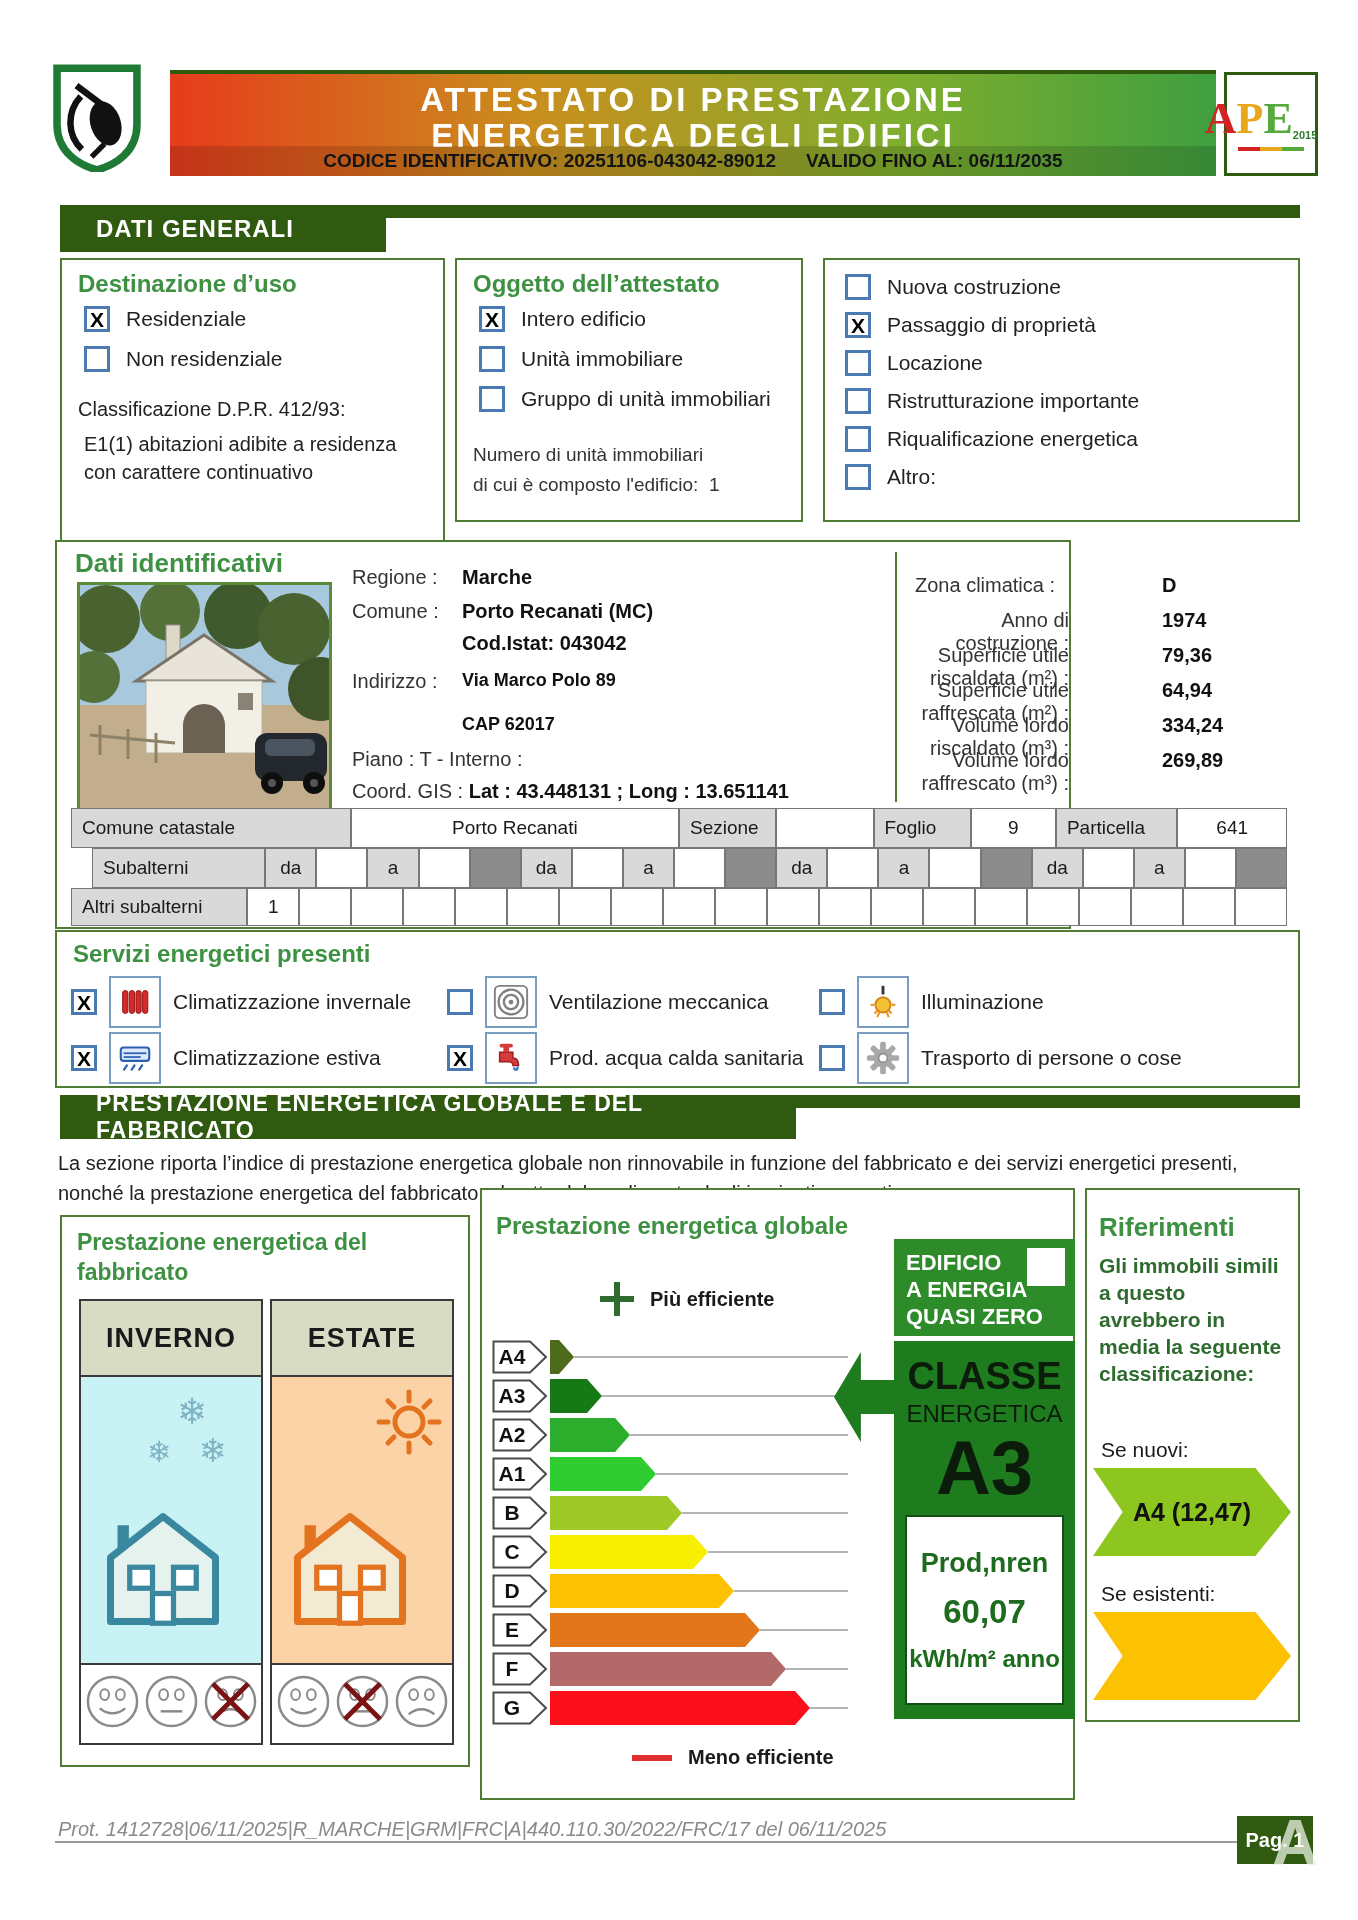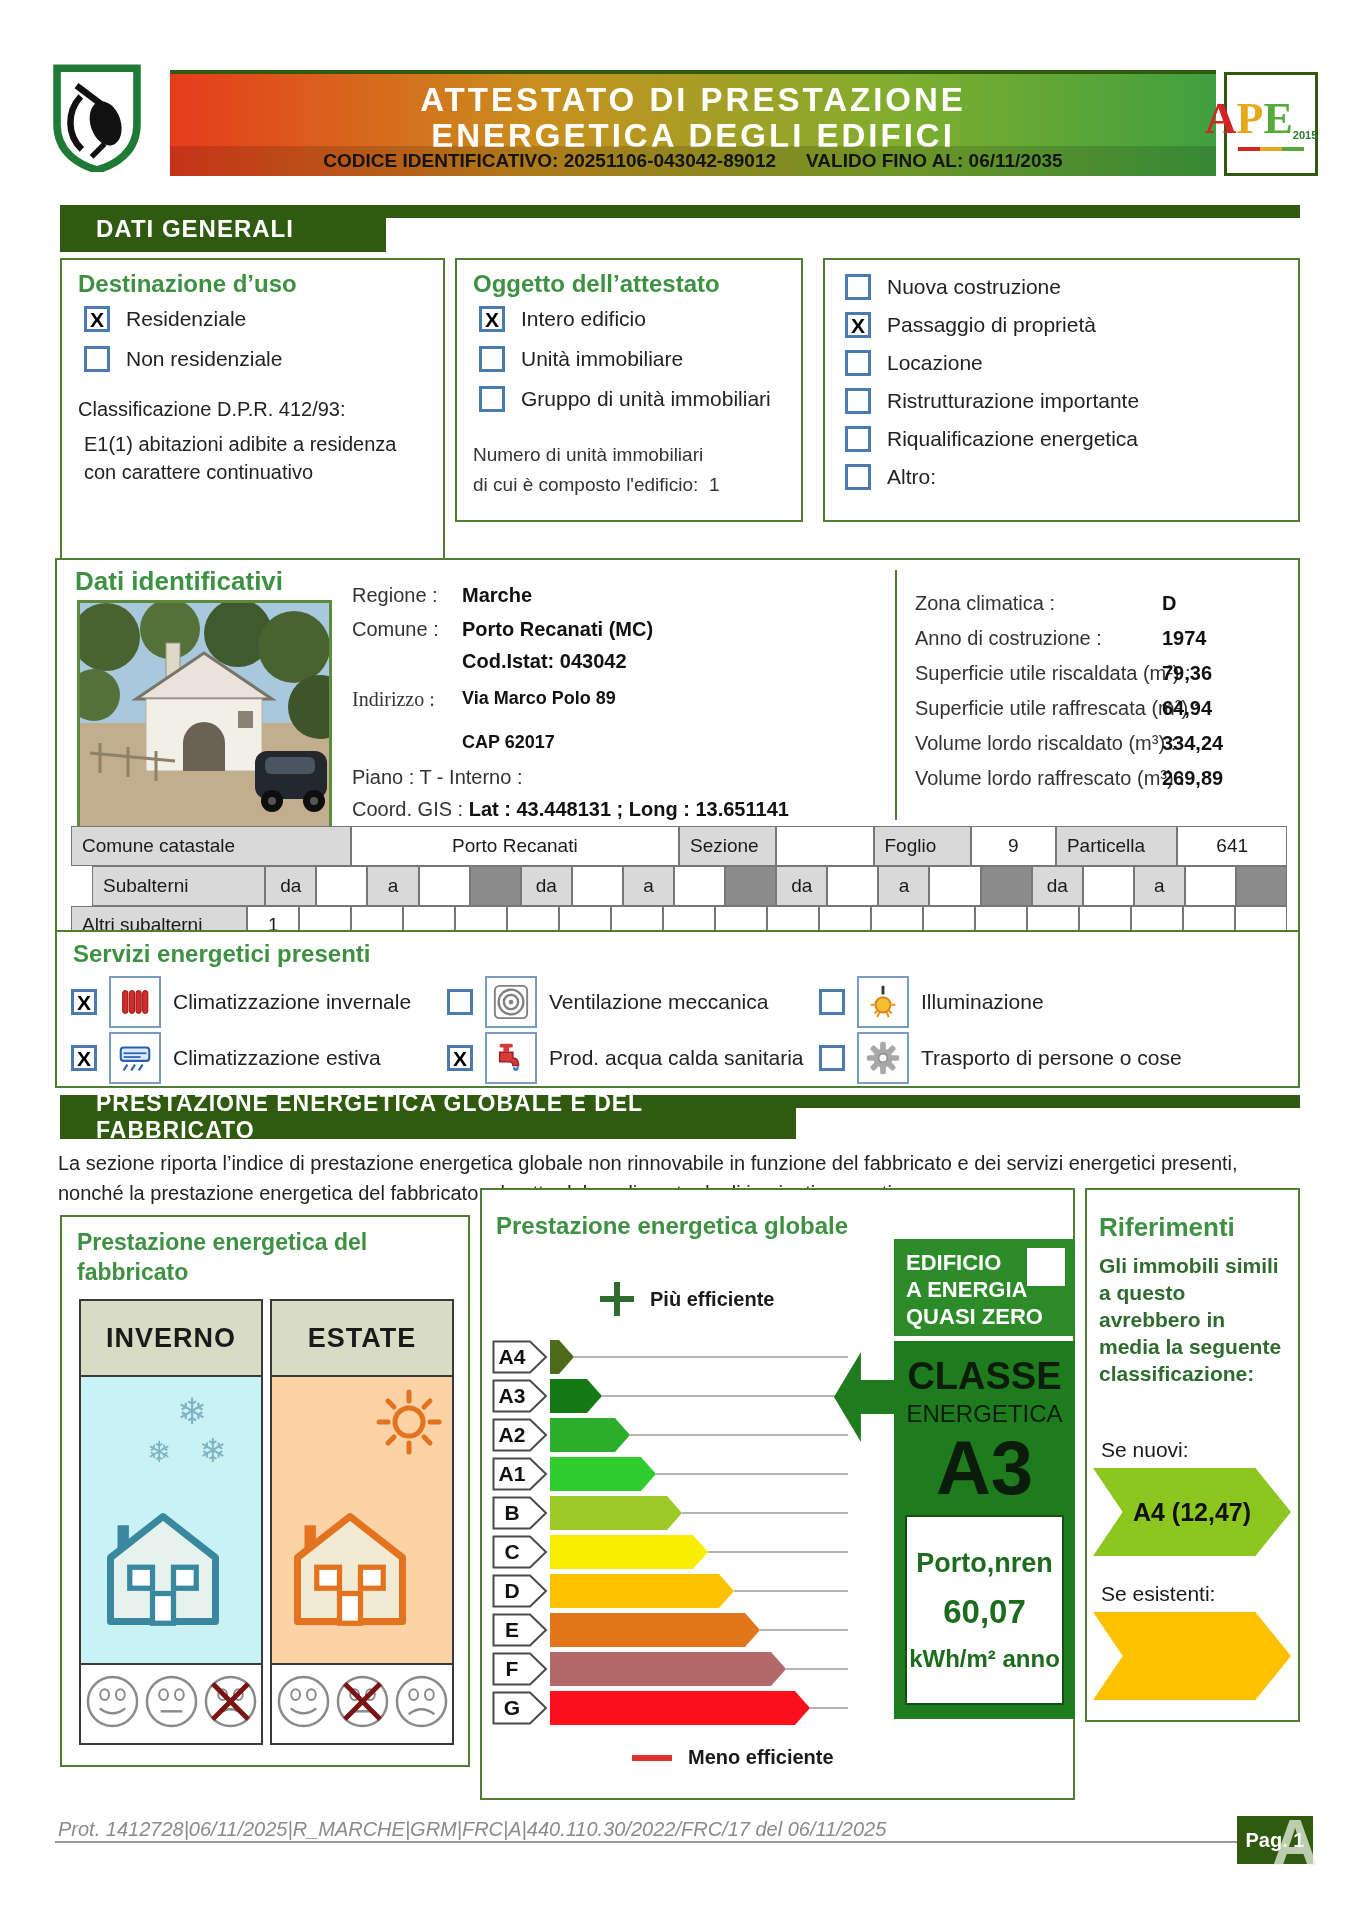--- a/index.html
+++ b/index.html
@@ -203,21 +203,21 @@
     <div class="cb-row" style="left:20px;top:166px;">
       <span class="cb"></span>
       <span>Riqualificazione energetica</span>
     </div>
     <div class="cb-row" style="left:20px;top:204px;">
       <span class="cb"></span>
       <span>Altro:</span>
     </div>
   </div>
 
-  <div class="gbox" style="left:55px;top:558px;width:1245px;height:389px;">
+  <div class="gbox" style="left:55px;top:540px;width:1016px;height:389px;text-align:right;">
     <div class="gtitle abs" style="left:18px;top:6px;font-size:26px;">Dati identificativi</div>
 
     <div class="abs" style="left:20px;top:40px;width:255px;height:230px;border:3px solid #5a8a3a;box-sizing:border-box;">
       <svg width="249" height="224" viewBox="0 0 249 224" preserveAspectRatio="none">
         <rect width="249" height="120" fill="#a8c8de"></rect>
         <rect y="120" width="249" height="104" fill="#c2ad8c"></rect>
         <circle cx="26" cy="34" r="34" fill="#49622f"></circle>
         <circle cx="90" cy="26" r="30" fill="#55713a"></circle>
         <circle cx="158" cy="30" r="34" fill="#3f5a2c"></circle>
         <circle cx="214" cy="44" r="36" fill="#49622f"></circle>
@@ -244,21 +244,21 @@
     <div class="fld" style="left:295px;top:24px;">
       <span>Regione :</span></div>
     <div class="fld" style="left:405px;top:24px;">
       <b>Marche</b></div>
     <div class="fld" style="left:295px;top:58px;">
       <span>Comune :</span></div>
     <div class="fld" style="left:405px;top:58px;">
       <b>Porto Recanati (MC)</b></div>
     <div class="fld" style="left:405px;top:90px;">
       <b>Cod.Istat: 043042</b></div>
-    <div class="fld" style="left:295px;top:128px;font-family:Liberation Serif, serif;">
+    <div class="fld" style="left:295px;top:128px;">
       <span>Indirizzo :</span></div>
     <div class="fld" style="left:405px;top:128px;font-size:18px;">
       <b>Via Marco Polo 89</b></div>
     <div class="fld" style="left:405px;top:172px;font-size:18px;">
       <b>CAP 62017</b></div>
     <div class="fld" style="left:295px;top:206px;">
       <span>Piano : T - Interno :</span></div>
     <div class="fld" style="left:295px;top:238px;">
       <span>Coord. GIS :</span>
       <b>Lat : 43.448131 ; Long : 13.651141</b></div>
@@ -674,21 +674,21 @@
       <div>A ENERGIA</div>
       <div>QUASI ZERO</div>
       <span class="nzeb-cb"></span>
     </div>
 
     <div class="classe-box" style="left:412px;top:151px;width:181px;height:378px;">
       <div style="font-weight:bold;font-size:38px;margin-top:14px;">CLASSE</div>
       <div style="font-weight:normal;font-size:24px;margin-top:2px;">ENERGETICA</div>
       <div style="font-weight:bold;font-size:76px;line-height:80px;">A3</div>
       <div class="ep-box">
-        <div style="font-size:27px;">Porto,nren</div>
+        <div style="font-size:27px;">Prod,nren</div>
         <div style="font-size:33px;">60,07</div>
         <div style="font-size:24px;">kWh/m² anno</div>
       </div>
     </div>
   </div>
 
   <div class="gbox" style="left:1085px;top:1188px;width:215px;height:534px;">
     <div class="gtitle abs" style="left:12px;top:22px;font-size:26px;">Riferimenti</div>
     <div class="abs" style="left:12px;top:62px;width:188px;font-weight:bold;font-size:21px;line-height:27px;color:#2f6b2f;">Gli immobili simili a questo avrebbero in media la seguente classificazione:</div>
     <div class="abs" style="left:14px;top:248px;font-size:21px;color:#1a1a1a;">Se nuovi:</div>

